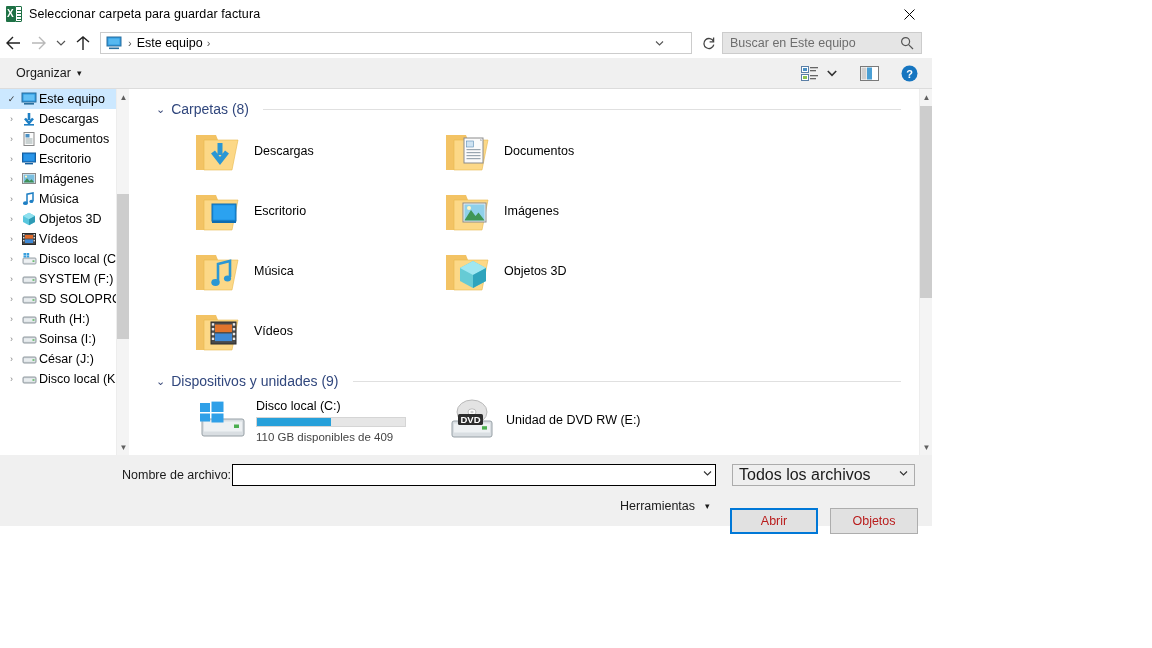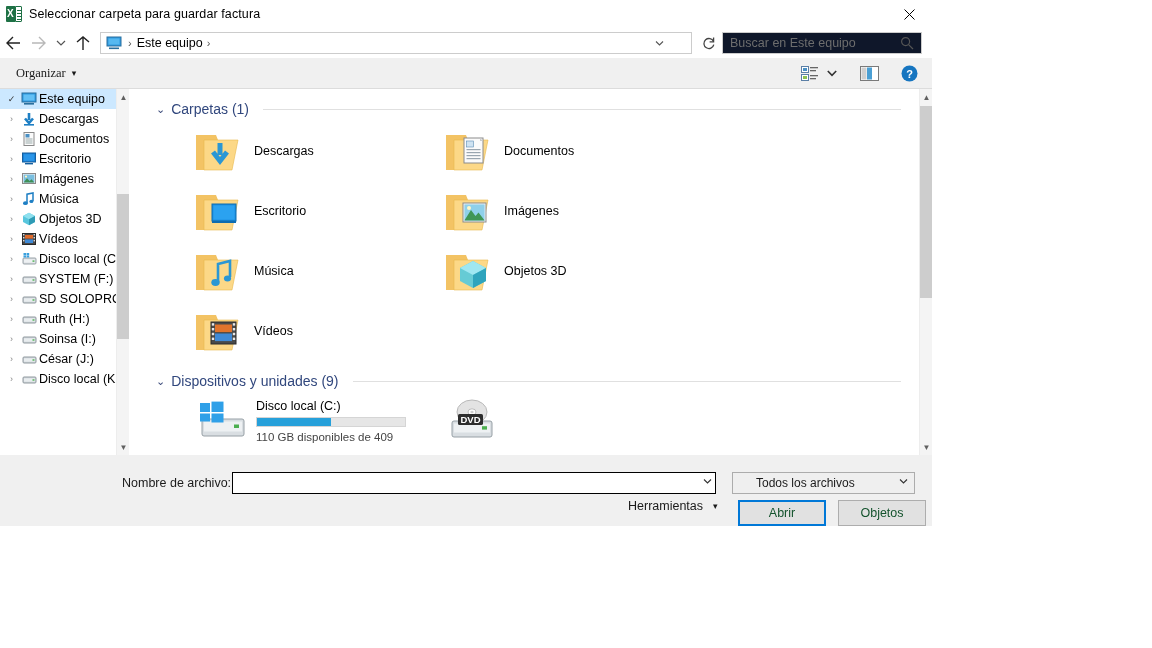--- a/index.html
+++ b/index.html
@@ -72,38 +72,37 @@
   }
   .crumb-pc-icon{margin-left:5px;margin-right:2px;display:flex;align-items:center;}
   .crumb-sep{color:#555;font-size:11px;padding:0 5px 0 4px;}
   .crumb-txt{font-size:12.5px;color:#000;}
   .crumb-drop{
     position:absolute;right:24px;top:0;height:20px;width:16px;
     display:flex;align-items:center;justify-content:center;color:#444;font-size:9px;
   }
   .searchbox{
     width:200px;height:22px;margin-right:10px;flex:0 0 auto;
-    background:#0f172a;border:1px solid #cccccc;box-sizing:border-box;
+    background:#e5e5e5;border:1px solid #cccccc;box-sizing:border-box;
     display:flex;align-items:center;position:relative;
   }
   .searchbox .ph{
     font-size:12.5px;color:#6d6d6d;margin-left:7px;
   }
   .search-icon{position:absolute;right:7px;top:3px;}
 
   
   .cmdbar{
     position:absolute;left:0;top:58px;width:932px;height:31px;
     background:#f0f0f0;border-bottom:1px solid #dcdcdc;
     display:flex;align-items:center;box-sizing:border-box;
   }
   .organizar{
     margin-left:10px;font-size:12.5px;color:#1a1a1a;display:flex;align-items:center;gap:6px;
     padding:3px 6px;
-    font-family:Liberation Serif, serif;
   }
   .cmd-right{margin-left:auto;display:flex;align-items:center;gap:2px;margin-right:10px;}
   .cmd-icon{width:26px;height:24px;display:flex;align-items:center;justify-content:center;}
 
   
   .content{
     position:absolute;left:0;top:89px;width:932px;height:366px;
     background:#ffffff;box-sizing:border-box;
   }
   .tree{
@@ -168,49 +167,49 @@
     width:150px;height:10px;background:#e6e6e6;border:1px solid #d5d5d5;box-sizing:border-box;
   }
   .drive-bar .fill{height:100%;background:#26a0da;}
   .drive-sub{font-size:11.5px;color:#444;margin-top:4px;}
   .drivecell.nobar .drive-name{margin-top:14px;}
 
   
   .footer{
     position:absolute;left:0;top:455px;width:932px;height:71px;background:#f0f0f0;
   }
-  .fname-row{position:absolute;left:0;top:17px;width:932px;height:24px;display:flex;align-items:center;}
+  .fname-row{position:absolute;left:0;top:9px;width:932px;height:24px;display:flex;align-items:center;}
   .fname-label{position:absolute;left:122px;top:4px;font-size:12.5px;color:#1a1a1a;}
   .fname-input{
     position:absolute;left:232px;top:0;width:484px;height:22px;
     background:#ffffff;border:1px solid #000000;box-sizing:border-box;
     display:flex;align-items:center;
   }
   .fname-input .txt{font-size:12.5px;color:#000;margin-left:4px;}
   .fname-input .drop{
     position:absolute;right:3px;top:4px;color:#333;font-size:9px;
   }
   .filter-select{
     position:absolute;left:732px;top:0;width:183px;height:22px;
     background:#efefef;border:1px solid #acacac;box-sizing:border-box;
     display:flex;align-items:center;
   }
-  .filter-select .txt{font-size:12px;color:#1a1a1a;margin-left:23px;}
+  .filter-select .txt{font-size:16px;color:#1a1a1a;margin-left:6px;}
   .filter-select .drop{position:absolute;right:6px;top:4px;color:#333;font-size:9px;}
 
-  .btn-row{position:absolute;left:0;top:37px;width:932px;height:30px;margin-left:8px;}
+  .btn-row{position:absolute;left:0;top:37px;width:932px;height:30px;}
   .tools-btn{
     position:absolute;left:612px;top:2px;height:24px;
     display:flex;align-items:center;gap:10px;padding:0 8px;
     font-size:12.5px;color:#1a1a1a;
   }
   .btn{
-    position:absolute;top:8px;height:26px;width:88px;
+    position:absolute;top:16px;height:26px;width:88px;
     display:flex;align-items:center;justify-content:center;
-    font-size:12.5px;color:#14532d;
+    font-size:12.5px;color:#b91c1c;
     background:#e1e1e1;border:1px solid #adadad;box-sizing:border-box;
   }
   .btn.primary{left:730px;background:#e1e1e1;border:2px solid #0078d7;}
   .btn.secondary{left:830px;}
 </style>
 </head>
 <body>
 
 <div class="dialog">
 
@@ -516,21 +515,21 @@
         <div class="sb-arrow" style="position:absolute;bottom:0;">▼</div>
       </div>
     </div>
 
     <div class="splitter"></div>
 
     <div class="filelist">
       <div id="groups">
           <div class="grouphdr">
             <span class="gchev">⌄</span>
-            <span class="gtxt">Carpetas (1)</span>
+            <span class="gtxt">Carpetas (8)</span>
             <span class="gline"></span>
           </div>
           <div class="grid">
             <div class="cell">
               <span class="cico"><svg width="50" height="46" viewBox="0 0 50 46">
                   <path d="M2,7 L2,42 L10,42 L10,12 L24,12 L22,7 Z" fill="#f3c364"></path>
                   <path d="M10,12 L44,12 L38,42 L10,42 Z" fill="#fcd887" stroke="#e8b84f" stroke-width="0.6"></path>
                   <path d="M26,15 L26,27 M19,24 L26,33 L33,24" stroke="#2b97d4" stroke-width="5" fill="none" stroke-linejoin="miter"></path>
                 </svg></span>
               <span class="cname">Descargas</span>
@@ -637,20 +636,23 @@
               <span class="dico"><svg width="56" height="46" viewBox="0 0 56 46">
                   <ellipse cx="28" cy="15" rx="15" ry="12" fill="#e3e3e3" stroke="#b9b9b9"></ellipse>
                   <ellipse cx="28" cy="15" rx="4" ry="3.2" fill="#fff" stroke="#bbb"></ellipse>
                   <ellipse cx="28" cy="15" rx="1.6" ry="1.3" fill="#cfcfcf"></ellipse>
                   <rect x="8" y="24" width="40" height="16" rx="2" fill="#d9dee2" stroke="#97a0a6"></rect>
                   <rect x="10" y="26.5" width="36" height="9" fill="#eef1f3"></rect>
                   <rect x="38" y="29.2" width="5" height="3.4" fill="#4caf50"></rect>
                   <rect x="14" y="17" width="25" height="11" rx="1.6" fill="#2d2d2d"></rect>
                   <text x="26.5" y="25.6" font-size="9.5" font-weight="bold" fill="#fff" text-anchor="middle" font-family="Liberation Sans, sans-serif">DVD</text>
                 </svg></span>
+              <span class="drive-info">
+                <div class="drive-name">Unidad de DVD RW (E:)</div>
+              </span>
             </div>
           </div>
         </div>
       <div class="list-scroll">
         <div class="sb-arrow">▲</div>
         <div class="sb-thumb" style="top:17px;height:192px;"></div>
         <div class="sb-arrow" style="position:absolute;bottom:0;">▼</div>
       </div>
     </div>
   </div>

